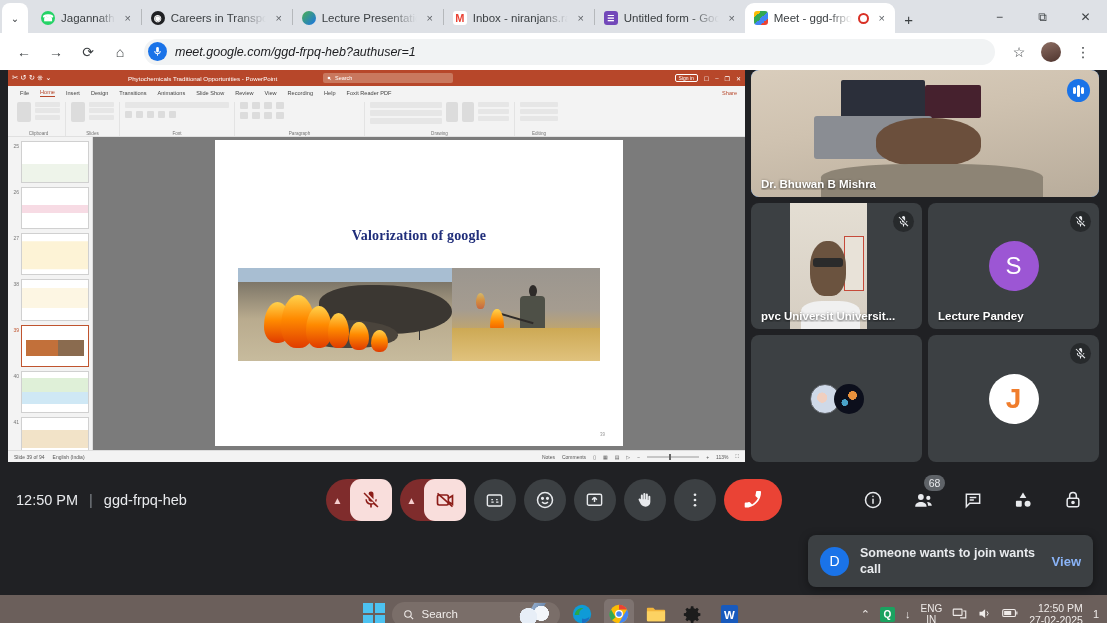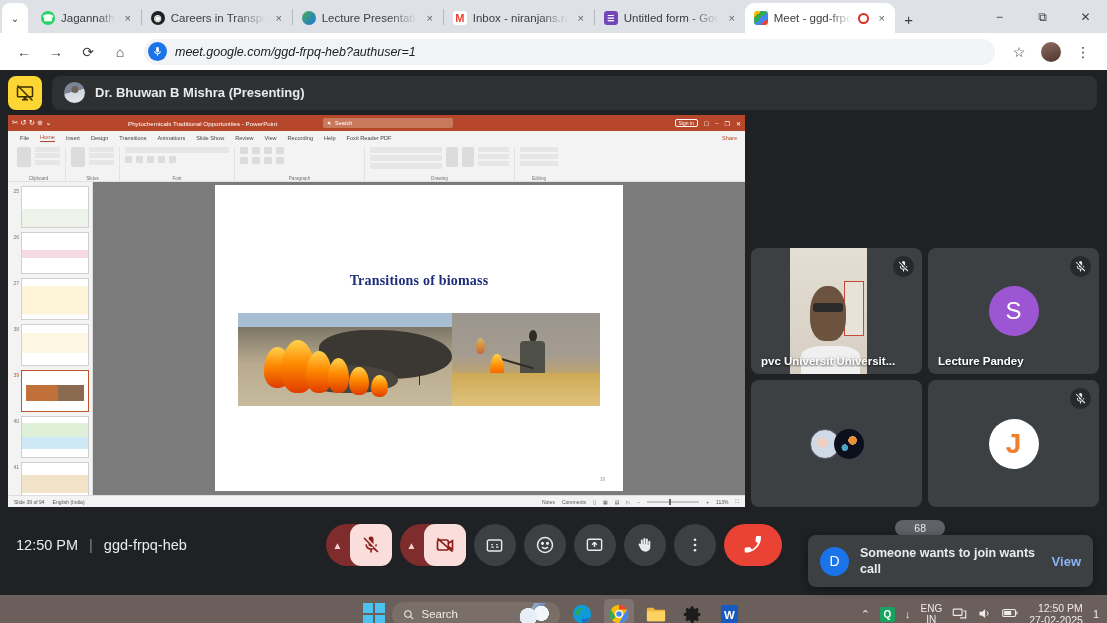--- a/index.html
+++ b/index.html
@@ -201,21 +201,21 @@
     color: #f6cfcf; font-size: 10px; }
   .combo .main { width: 42px; height: 42px; border-radius: 11px; background: #f9dedc;
     display: flex; align-items: center; justify-content: center; }
   .ctl-end { width: 58px; height: 42px; border-radius: 21px; background: #ea4335;
     display: flex; align-items: center; justify-content: center; }
   .meet-right { margin-left: auto; display: flex; align-items: center; gap: 14px; }
   .rbtn { width: 36px; height: 36px; display: flex; align-items: center;
     justify-content: center; position: relative; }
   .rbadge { position: absolute; top: -7px; right: -4px; min-width: 21px; height: 16px;
     border-radius: 8px; background: #5f6368; color: #e8eaed; font-size: 10.5px;
-    display: flex; align-items: center; justify-content: center; padding: 0 19px; }
+    display: flex; align-items: center; justify-content: center; padding: 0 4px; }
 
   
   .taskbar { height: 38px; width: 1107px; background: #6b5f5b;
     display: flex; align-items: center; position: relative; }
   .tb-center { position: absolute; left: 50%; transform: translateX(-50%);
     display: flex; align-items: center; gap: 7px; }
   .win-logo { width: 22px; height: 22px; display: grid;
     grid-template-columns: 1fr 1fr; grid-template-rows: 1fr 1fr; gap: 2px; }
   .win-logo i { background: #4cc2f1; display: block; }
   .search-pill { width: 168px; height: 25px; background: #7a6e69; border-radius: 13px;
@@ -310,32 +310,20 @@
     <div class="tb-btn">☆</div>
     <div class="tb-btn">
         <span class="avatar-chip"></span>
       </div>
     <div class="tb-btn">⋮</div>
   </div>
 </div>
 
 <div class="meet">
 
-  <div class="meet-header">
-    <div class="present-badge">
-      <svg width="18" height="18" viewBox="0 0 24 24" fill="#3c2f00">
-        <path d="M21 3H3a2 2 0 0 0-2 2v11a2 2 0 0 0 2 2h7v2H8v2h8v-2h-2v-2h7a2 2 0 0 0 2-2V5a2 2 0 0 0-2-2zm0 13H3V5h18v11z"></path>
-        <path d="M2 2l20 20" stroke="#3c2f00" stroke-width="2"></path>
-      </svg>
-    </div>
-    <div class="presenter-pill">
-      <span class="presenter-avatar"></span>
-      <span class="presenter-name">Dr. Bhuwan B Mishra (Presenting)</span>
-    </div>
-  </div>
 
   <div class="meet-body">
 
     <div class="shared-screen">
 
       <div class="ppt-titlebar">
         <span class="ppt-qat">
           ✂ ↺ ↻ ⎈ ⌄
         </span>
         <span class="ppt-doctitle">Phytochemicals Traditional Opportunities - PowerPoint</span>
@@ -486,21 +474,21 @@
             <span class="thumb" style="background:linear-gradient(#fff 0 15%,#dff0d8 16% 50%,#cfe8f5 51% 80%,#fff 81%)"></span>
           </div>
           <div class="thumb-row">
             <span class="thumb-num">41</span>
             <span class="thumb" style="background:linear-gradient(#fff 0 30%,#f2e3c8 31% 75%,#fff 76%)"></span>
           </div>
         </div>
 
         <div class="ppt-slidearea">
           <div class="slide">
-            <div class="slide-title">Transitions of biomass</div>
+            <div class="slide-title">Valorization of google</div>
             <div class="slide-imgs">
               <div class="img-left">
                 <span class="charland" style="left:38%;top:18%;width:62%;height:52%;"></span>
                 <span class="charland" style="left:30%;top:55%;width:45%;height:30%;background:#4a443c;"></span>
                 <span class="flame" style="left:12%;top:36%;width:13%;height:44%;"></span>
                 <span class="flame" style="left:20%;top:28%;width:16%;height:58%;"></span>
                 <span class="flame" style="left:32%;top:40%;width:12%;height:46%;"></span>
                 <span class="flame" style="left:42%;top:48%;width:10%;height:38%;"></span>
                 <span class="flame" style="left:52%;top:58%;width:9%;height:30%;"></span>
                 <span class="flame" style="left:62%;top:66%;width:8%;height:24%;"></span>
@@ -541,20 +529,35 @@
           <span>+</span>
           <span>113%</span>
           <span>⛶</span>
         </span>
       </div>
     </div>
 
     <div class="tiles">
 
       <div class="tile-row">
+        <div class="tile speaking">
+          <span class="video-feed feed-bhuwan">
+            <span style="position:absolute;left:26%;top:8%;width:24%;height:30%;background:#2b2f3a;border-radius:2px;display:block"></span>
+            <span style="position:absolute;left:50%;top:12%;width:16%;height:26%;background:#46212e;border-radius:2px;display:block"></span>
+            <span style="position:absolute;left:18%;top:36%;width:34%;height:34%;background:#8a8d93;border-radius:3px;display:block"></span>
+            <span style="position:absolute;left:36%;top:38%;width:30%;height:38%;background:#6b4f3c;border-radius:46% 46% 40% 40%;display:block"></span>
+            <span style="position:absolute;left:20%;bottom:0;width:64%;height:26%;background:#8d8475;border-radius:40% 40% 0 0;display:block"></span>
+          </span>
+          <span class="speaking-badge">
+            <i style="height:7px"></i>
+              <i style="height:12px"></i>
+              <i style="height:7px"></i>
+          </span>
+          <span class="tile-name">Dr. Bhuwan B Mishra</span>
+        </div>
 
       </div>
 
       <div class="tile-row">
         <div class="tile">
           <span class="video-feed feed-pvc" style="position:absolute;top:0;bottom:0;">
             <span style="position:absolute;right:4%;top:26%;width:26%;height:44%;background:#e8e2d8;border:1px solid #c64a3a;display:block"></span>
             <span style="position:absolute;left:26%;top:30%;width:46%;height:44%;background:#6b533f;border-radius:46% 46% 40% 40%;display:block"></span>
             <span style="position:absolute;left:30%;top:44%;width:38%;height:7%;background:#2b2b2b;border-radius:3px;display:block"></span>
             <span style="position:absolute;left:14%;bottom:0;width:76%;height:22%;background:#f0f0f0;border-radius:36% 36% 0 0;display:block"></span>

